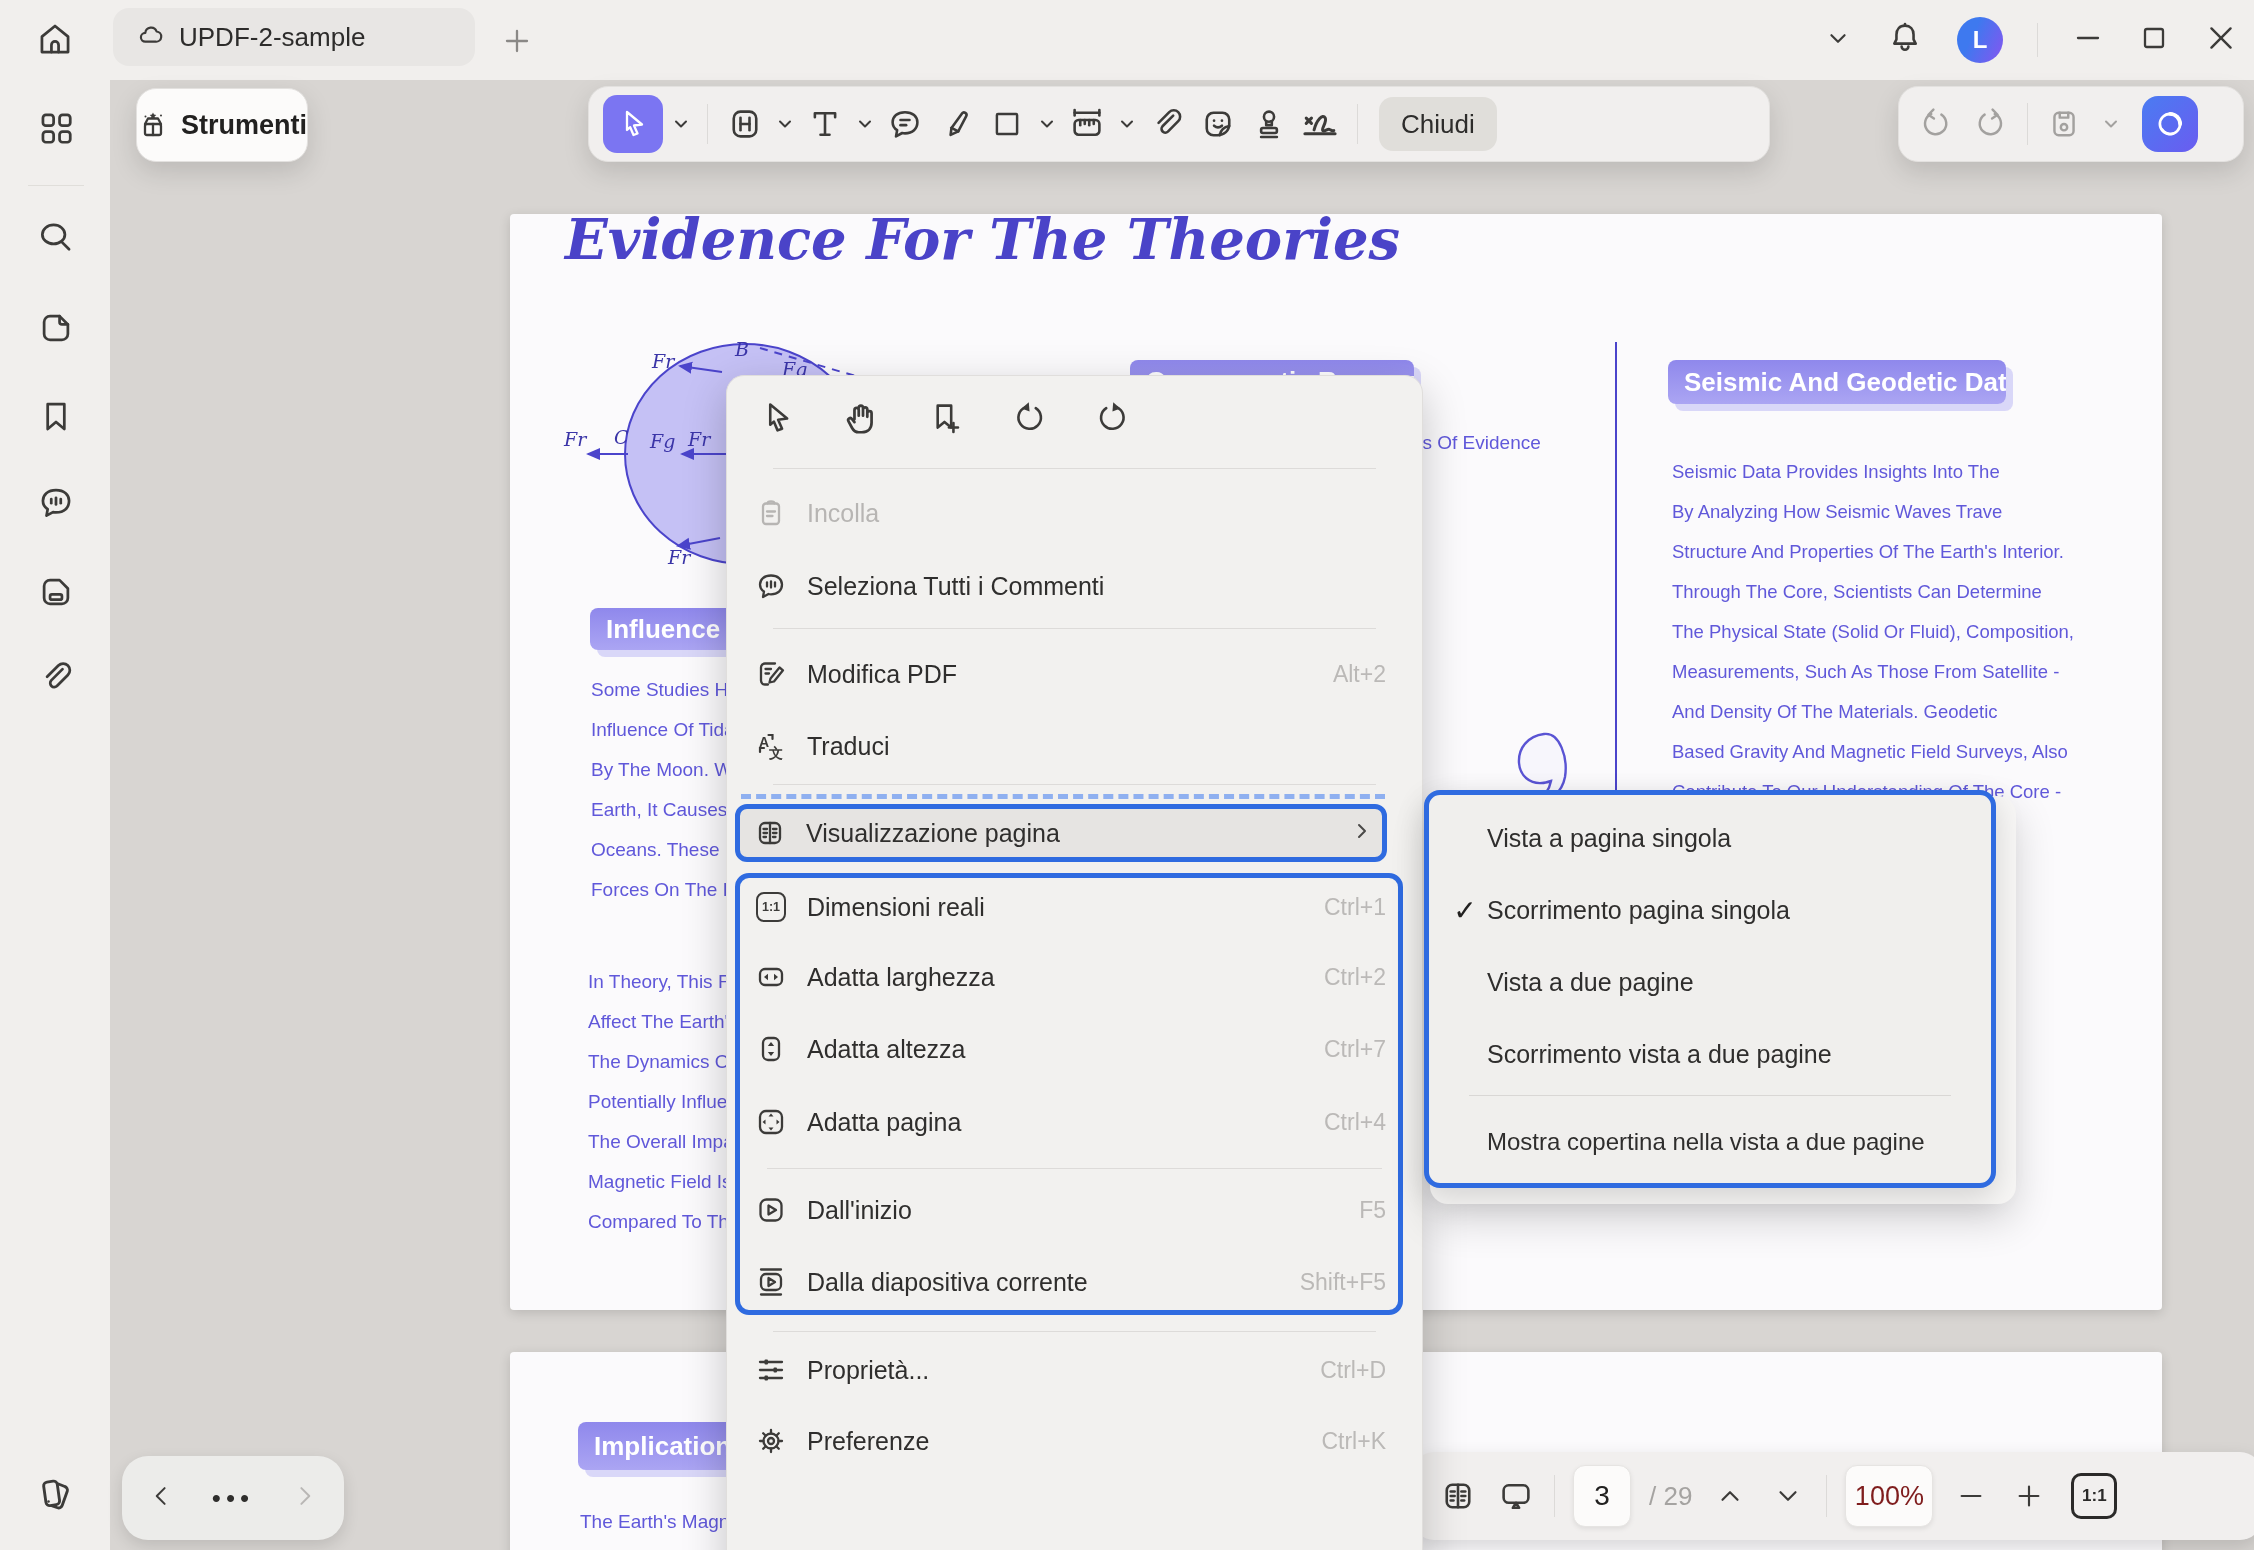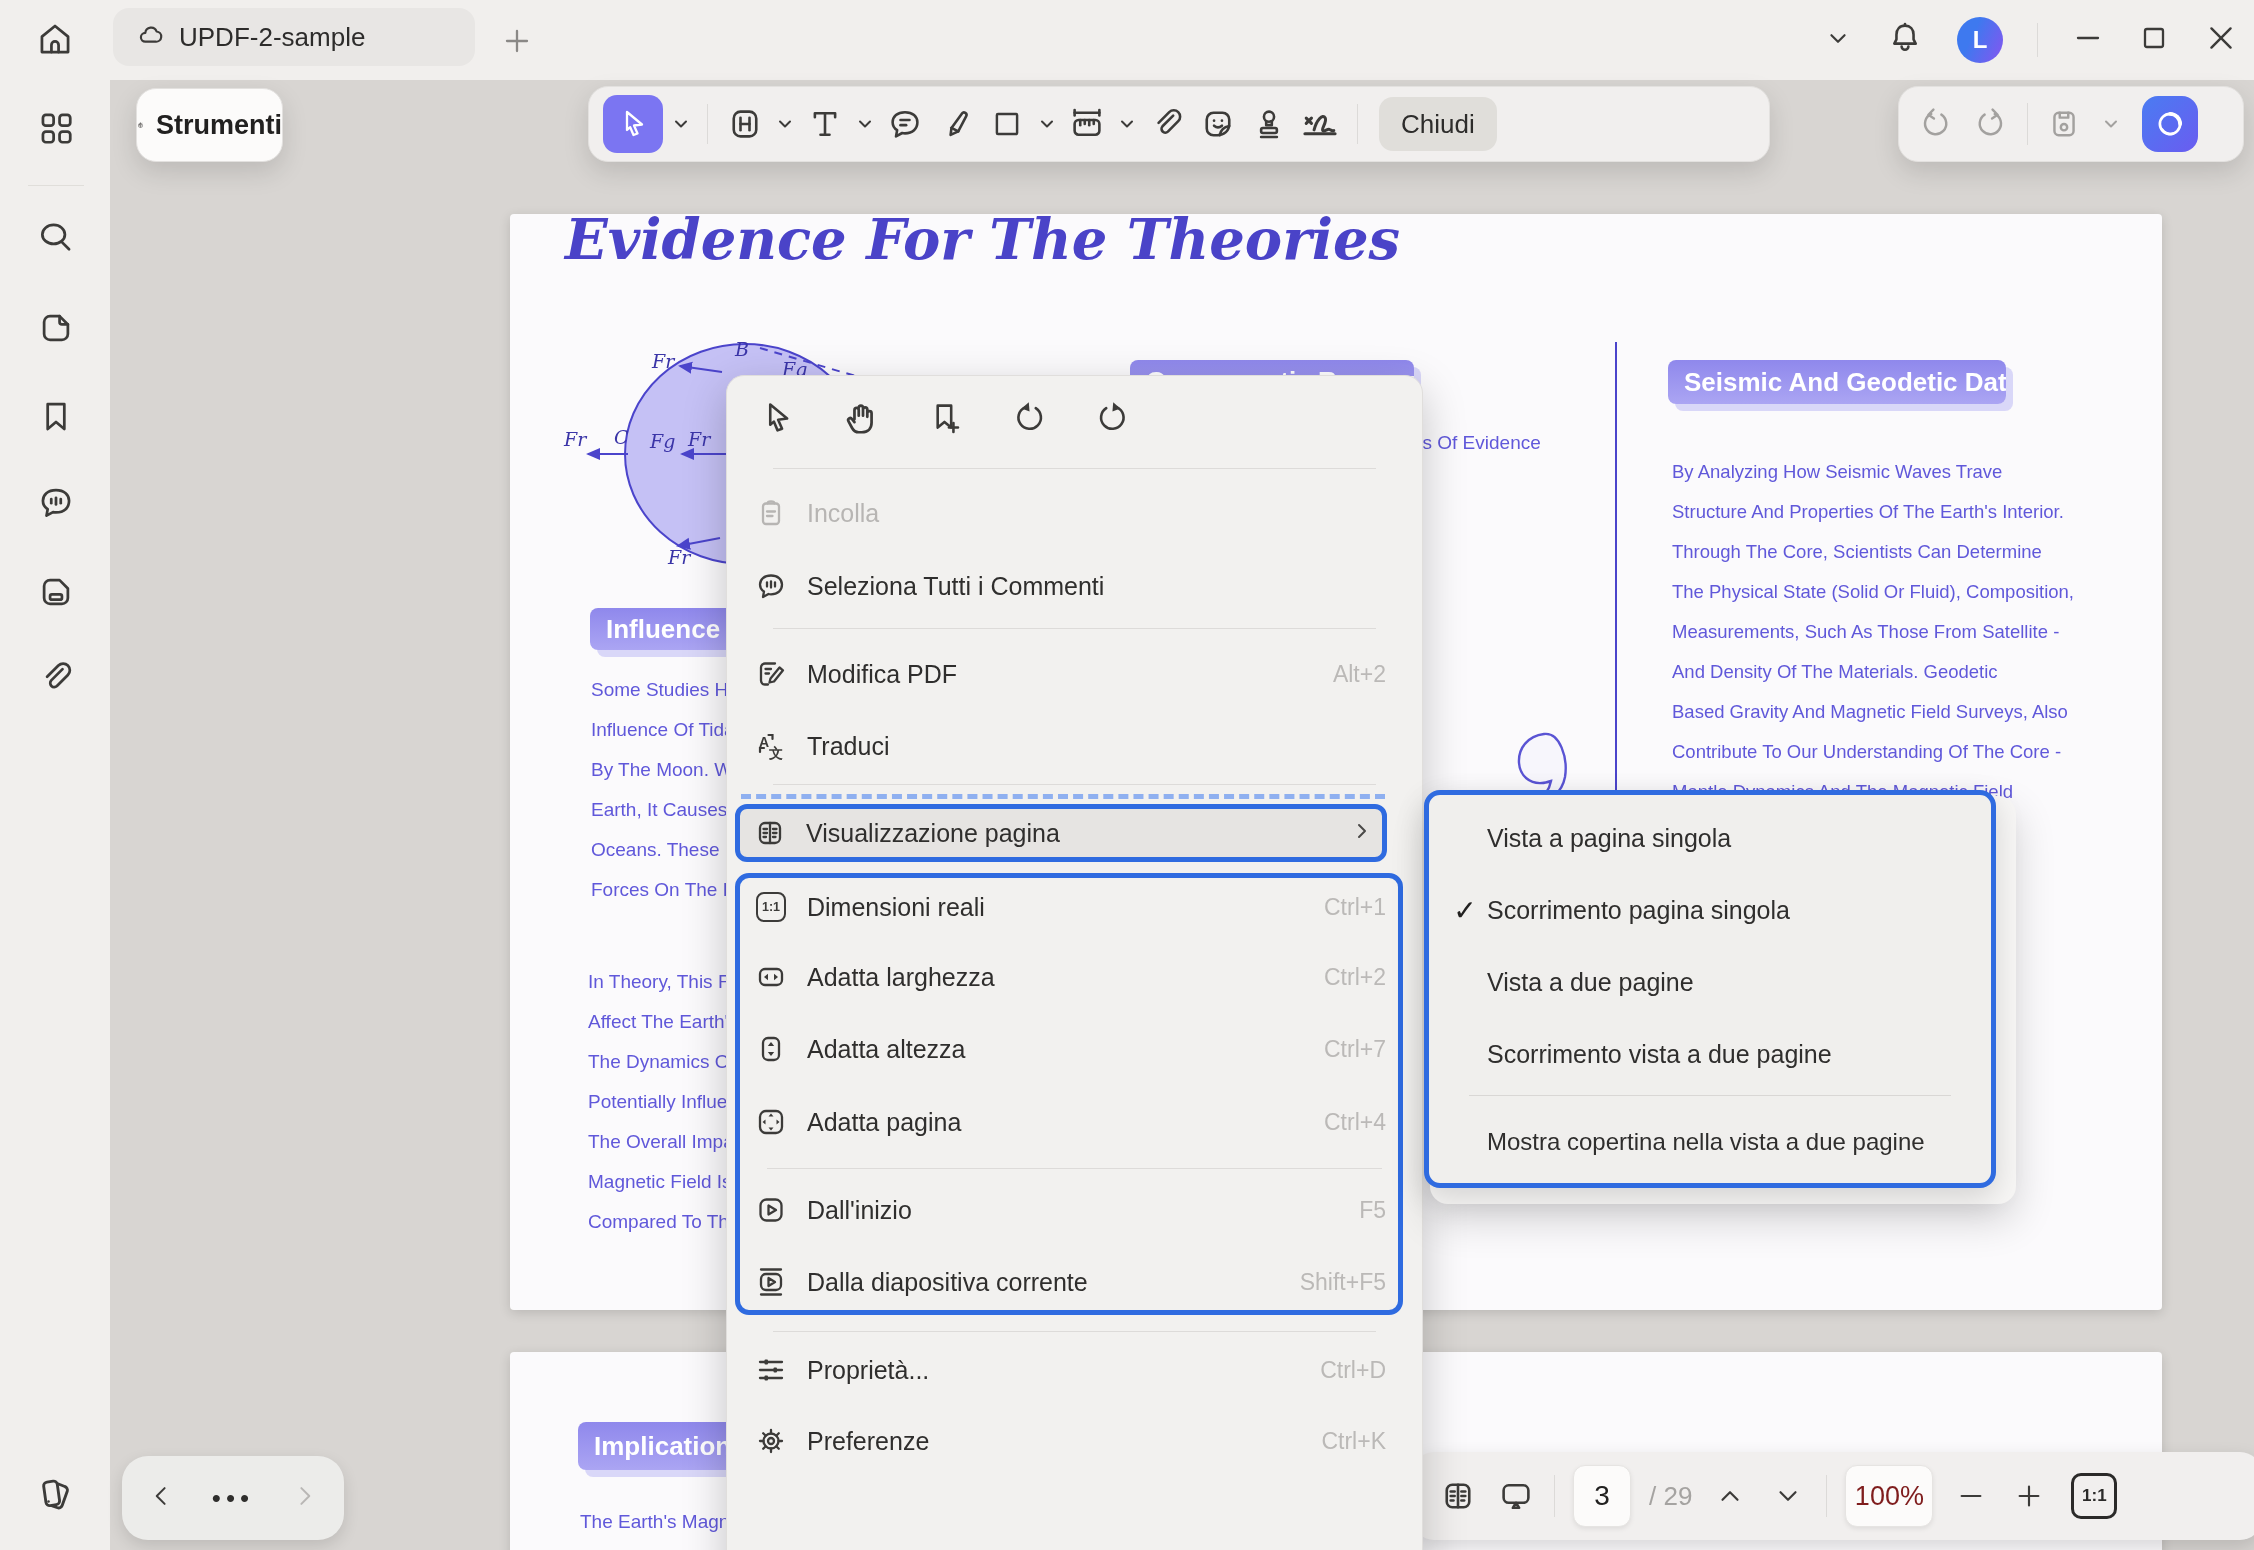--- a/index.html
+++ b/index.html
@@ -25,21 +25,21 @@
 .doc-title{position:absolute;left:55px;top:-8px;font-family:"DejaVu Serif",serif;font-style:italic;font-weight:600;font-size:56px;color:#4a43c8;white-space:nowrap}
 .hbox{position:absolute;background:linear-gradient(180deg,#8f88ec,#aba5f3);border-radius:8px;box-shadow:7px 7px 0 rgba(190,186,244,.55);color:#fff;font-weight:bold;font-size:26px;display:flex;align-items:center;padding:0 16px;white-space:nowrap;overflow:hidden}
 .plines{position:absolute;color:#6058da}
 .plines .line{white-space:nowrap;overflow:hidden}
 .l19 .line{font-size:19px;line-height:40px}
 .l18 .line{font-size:18.5px;line-height:40px}
 .vrule{position:absolute;width:2px;background:#4b44cb}
 .pline-single{position:absolute;color:#6058da;font-size:19px;white-space:nowrap}
 
 .float{position:absolute;background:#f1efee;border:1px solid #e3e1df;border-radius:20px;box-shadow:0 10px 26px rgba(0,0,0,.13);display:flex;align-items:center}
-#strumenti{left:136px;top:88px;width:147px;height:74px;justify-content:center;gap:12px;background:#fcfbfa}
+#strumenti{left:136px;top:88px;width:172px;height:74px;justify-content:center;gap:12px;background:#fcfbfa}
 #strumenti .lbl{font-size:27px;font-weight:bold;color:#222120}
 #toolbar{left:588px;top:86px;width:1182px;height:76px;padding:0 14px;gap:7px}
 .tbtn{display:flex;align-items:center;justify-content:center;border-radius:14px;height:58px;min-width:44px}
 .tbtn.sel{width:60px;background:#7b75f2}
 .chev{display:flex;align-items:center;justify-content:center;width:22px}
 .tsep{width:1px;height:40px;background:#dcdad8;margin:0 8px}
 .chiudi{background:#e0deda;border-radius:14px;height:54px;padding:12px 22px;display:flex;align-items:center;font-size:26px;color:#2d2c2b;margin-left:6px}
 #minibar{left:1898px;top:86px;width:346px;height:76px;padding:0 16px;gap:16px}
 .aibtn{width:56px;height:56px;border-radius:16px;background:linear-gradient(135deg,#4a7cf2,#6a5cf0);display:flex;align-items:center;justify-content:center;margin-left:4px}
 
@@ -133,20 +133,21 @@
         </g>
       </svg>
 
       <div class="vrule" style="left:1105px;top:128px;height:482px"></div>
 
       <div class="hbox" style="left:620px;top:146px;width:284px;height:42px">Geomagnetic Reversals</div>
       <div class="pline-single" style="left:614px;top:218px">One Of The Most Compelling Pieces Of Evidence</div>
 
       <div class="hbox" style="left:1158px;top:146px;width:338px;height:44px">Seismic And Geodetic Data</div>
       <div class="plines l18" style="left:1162px;top:238px;width:490px">
+          <div class="line">Seismic Data Provides Insights Into The</div>
           <div class="line">By Analyzing How Seismic Waves Trave</div>
           <div class="line">Structure And Properties Of The Earth's Interior.</div>
           <div class="line">Through The Core, Scientists Can Determine</div>
           <div class="line">The Physical State (Solid Or Fluid), Composition,</div>
           <div class="line">Measurements, Such As Those From Satellite -</div>
           <div class="line">And Density Of The Materials. Geodetic</div>
           <div class="line">Based Gravity And Magnetic Field Surveys, Also</div>
           <div class="line">Contribute To Our Understanding Of The Core -</div>
           <div class="line">Mantle Dynamics And The Magnetic Field</div>
         </div>

